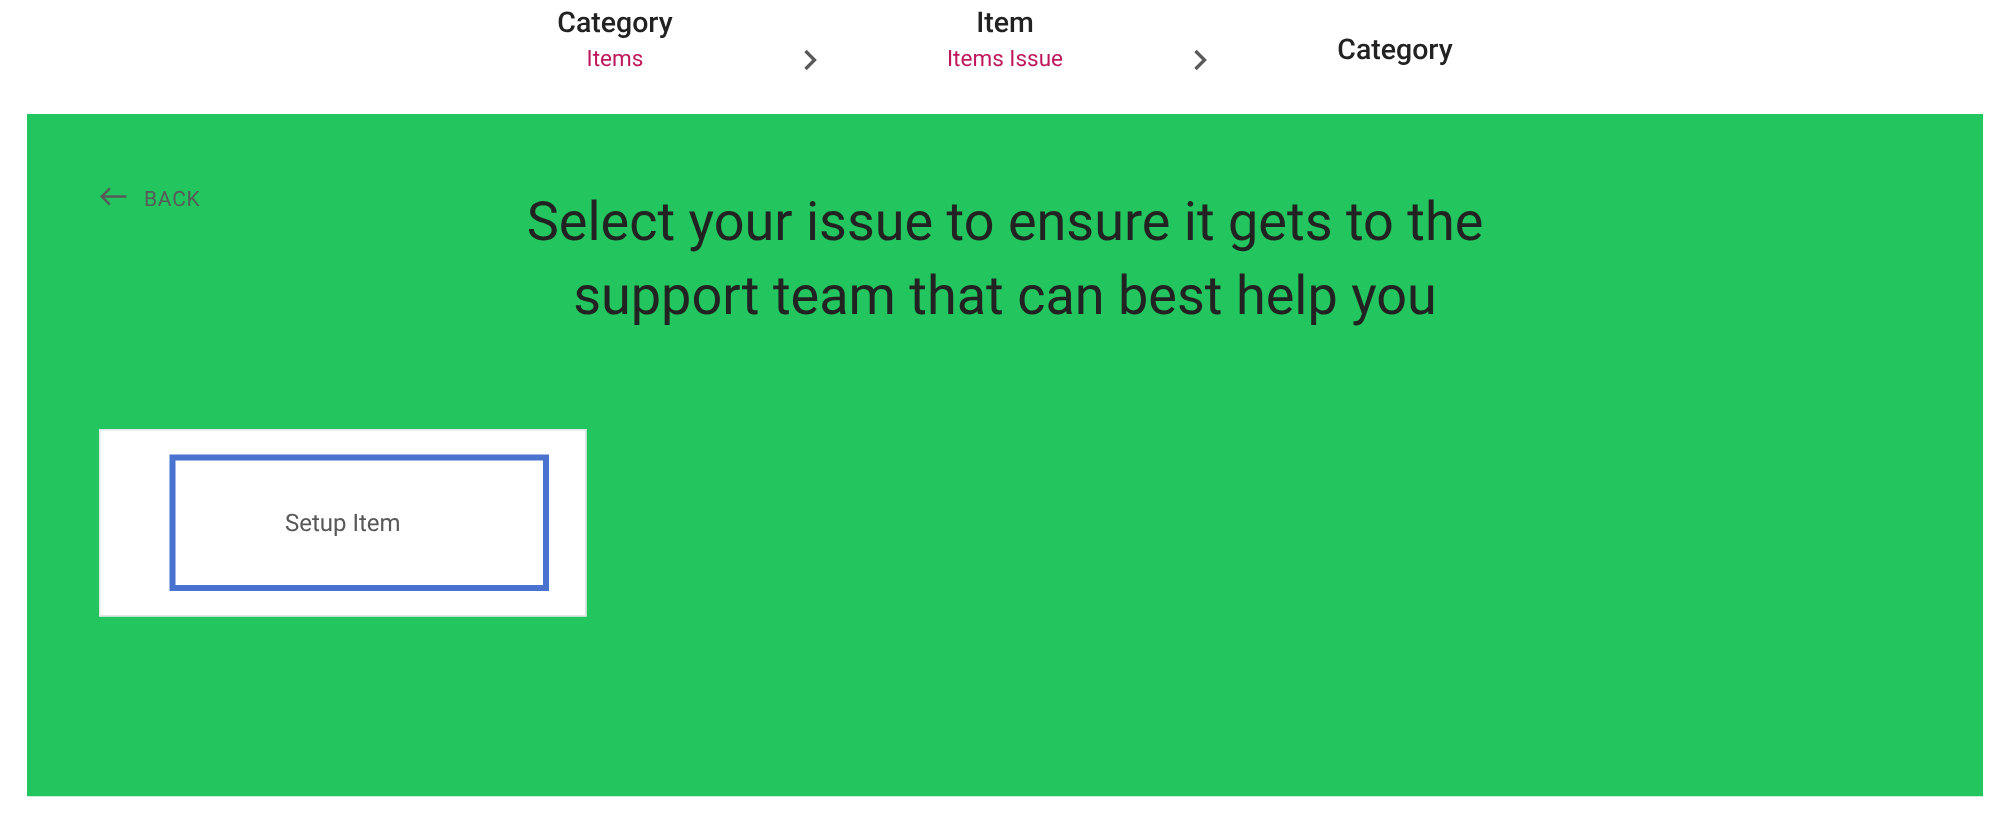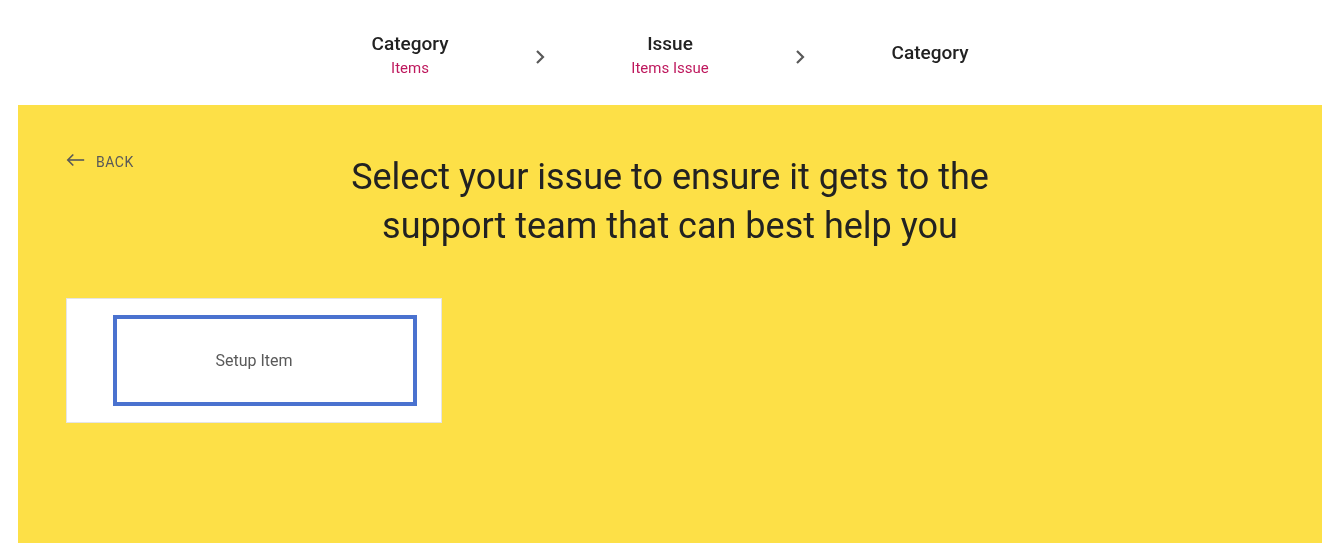--- a/index.html
+++ b/index.html
@@ -9,22 +9,22 @@
     }
     body {
       font-family: -apple-system, BlinkMacSystemFont, "Segoe UI", Roboto, "Helvetica Neue", Arial, sans-serif;
       background: #ffffff;
       color: #222222;
       width: 1340px;
     }
     .breadcrumb {
       display: flex;
       justify-content: center;
-      align-items: center;
-      padding: 32px 0 28px 0;
+      align-items: flex-end;
+      padding: 3px 0 28px 0;
       gap: 0;
     }
     .breadcrumb-step {
       display: flex;
       flex-direction: column;
       align-items: center;
       width: 200px;
     }
     .breadcrumb-title {
       font-size: 19px;
@@ -45,21 +45,21 @@
       padding-top: 4px;
     }
     .breadcrumb-chevron svg {
       width: 16px;
       height: 16px;
       stroke: #595959;
       stroke-width: 2.2;
       fill: none;
     }
     .content-panel {
-      background: #fde047;
+      background: #22c55e;
       margin: 0 18px;
       padding: 40px 48px 120px 48px;
       position: relative;
       min-height: 370px;
     }
     .back-link {
       position: absolute;
       top: 48px;
       left: 48px;
       display: flex;
@@ -78,30 +78,30 @@
       stroke-width: 1.8;
       fill: none;
     }
     .main-heading {
       text-align: center;
       font-size: 36px;
       font-weight: 400;
       color: #222222;
       line-height: 1.35;
       max-width: 760px;
-      margin: 0 auto 48px auto;
+      margin: 0 auto 65px auto;
       padding-top: 8px;
     }
     .options-row {
       display: flex;
       gap: 24px;
       margin-left: 0;
     }
     .option-card {
-      width: 376px;
+      width: 325px;
       height: 125px;
       background: #ffffff;
       border: 1px solid #e5e5e5;
       display: flex;
       align-items: center;
       justify-content: center;
       font-size: 16px;
       color: #595959;
       cursor: pointer;
       position: relative;
@@ -124,21 +124,21 @@
   <div class="breadcrumb-step">
     <div class="breadcrumb-title">Category</div>
     <div class="breadcrumb-sub">Items</div>
   </div>
   <div class="breadcrumb-chevron">
     <svg viewBox="0 0 16 16">
         <polyline points="5,2 11,8 5,14"></polyline>
       </svg>
   </div>
   <div class="breadcrumb-step">
-    <div class="breadcrumb-title">Issue</div>
+    <div class="breadcrumb-title">Item</div>
     <div class="breadcrumb-sub">Items Issue</div>
   </div>
   <div class="breadcrumb-chevron">
     <svg viewBox="0 0 16 16">
         <polyline points="5,2 11,8 5,14"></polyline>
       </svg>
   </div>
   <div class="breadcrumb-step">
     <div class="breadcrumb-title">Category</div>
     <div class="breadcrumb-sub"></div>

